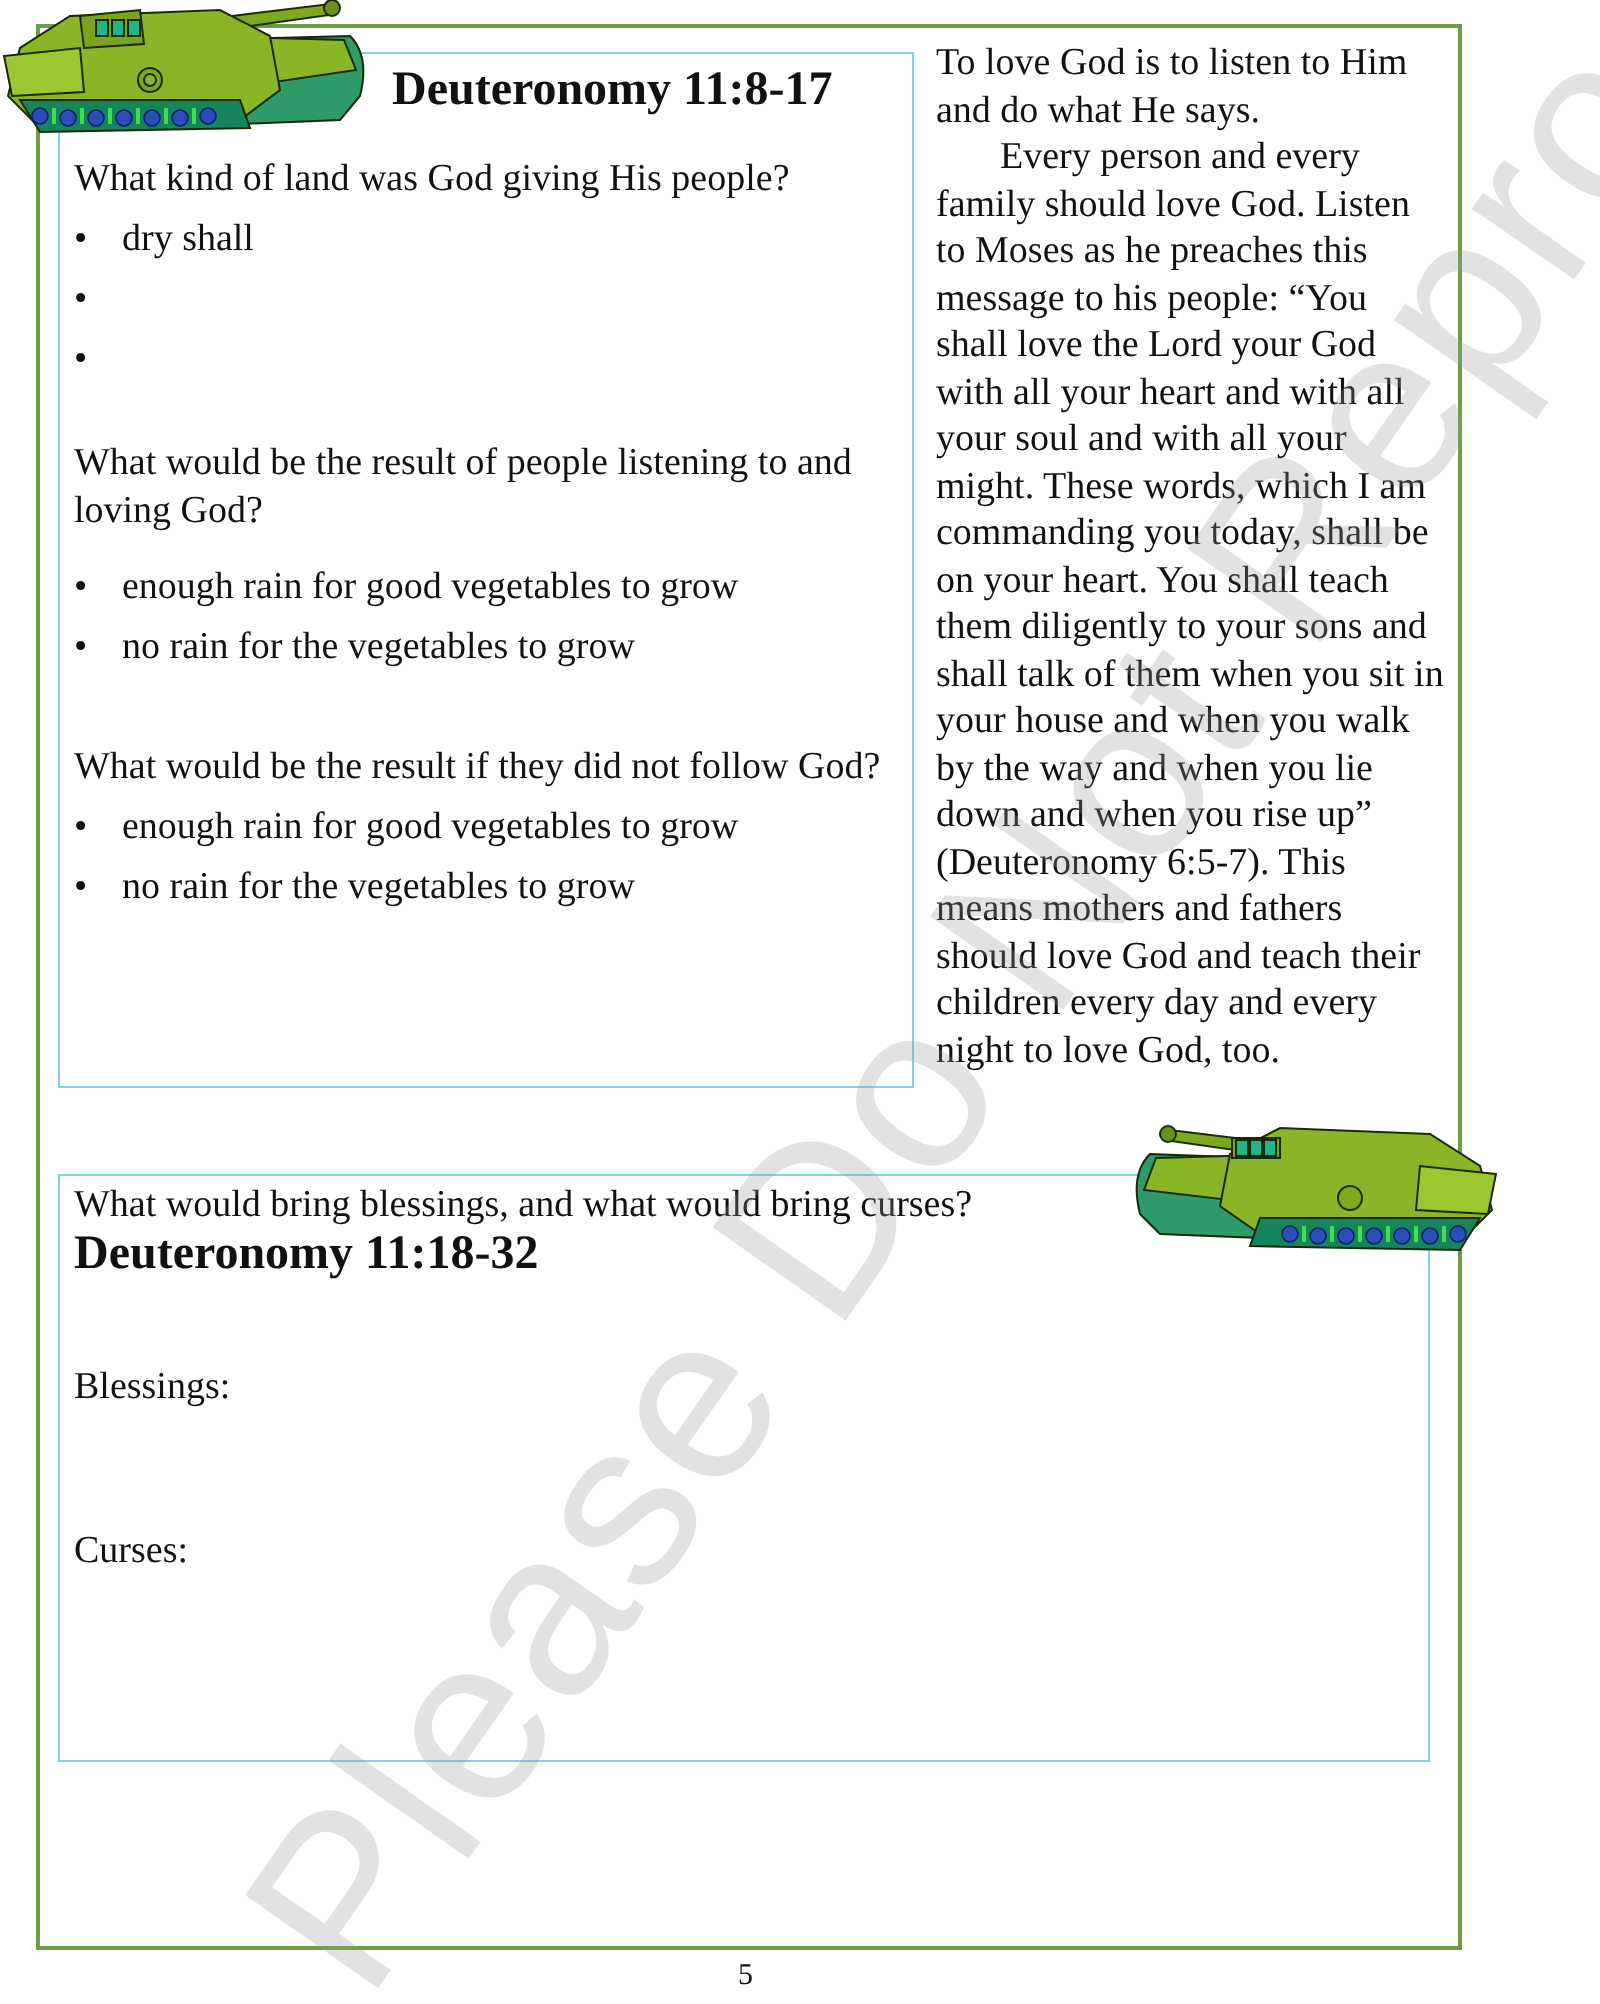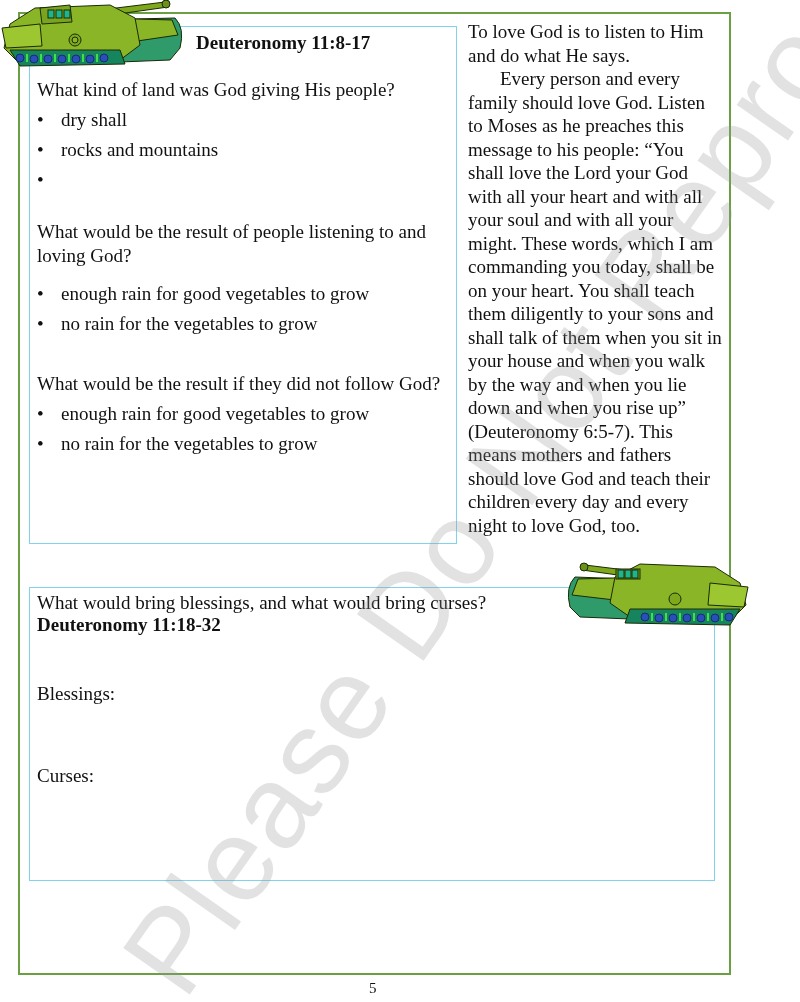--- a/index.html
+++ b/index.html
@@ -3,21 +3,21 @@
 <meta charset="utf-8">
 <style>
   html, body { margin:0; padding:0; background:#ffffff; }
   body { width:800px; height:1002px; position:relative; overflow:hidden;
          font-family:"Liberation Serif", "DejaVu Serif", serif; color:#111; }
   .page-border { position:absolute; left:18px; top:12px; width:709px; height:959px;
          border:2px solid #6aa043; box-sizing:content-box; }
   .box { position:absolute; border:1px solid #7fd3ec; background:transparent; }
   #box1 { left:29px; top:26px; width:426px; height:516px; }
   #box2 { left:29px; top:587px; width:684px; height:292px; }
-  .heading { font-weight:bold; font-size:19px; position:absolute; }
+  .heading { font-weight:bold; font-size:24px; position:absolute; }
   .q { position:absolute; font-size:19px; line-height:23.5px; }
   .bullet-list { position:absolute; margin:0; padding:0; list-style:none; font-size:19px; }
   .bullet-list li { position:relative; padding-left:24px; height:30px; line-height:23px; }
   .bullet-list li .dot { position:absolute; left:0; top:0; }
   .right-col { position:absolute; left:468px; top:20px; width:255px; font-size:19px; line-height:23.5px; }
   .right-col p { margin:0; }
   .indent { text-indent:32px; }
   .watermark { position:absolute; left:70px; top:520px; font-family:"Liberation Sans", "DejaVu Sans", sans-serif;
        font-size:118px; color:rgba(150,150,150,0.28); transform:rotate(-55deg); transform-origin:0 0;
        white-space:nowrap; pointer-events:none; top:940px; left:95px; letter-spacing:2px; }
@@ -28,21 +28,21 @@
 <body>
 
 <div class="page-border"></div>
 
 <div class="box" id="box1"></div>
 <div class="heading" style="left:196px; top:32px;">Deuteronomy 11:8-17</div>
 
 <div class="q" style="left:37px; top:78px;">What kind of land was God giving His people?</div>
 <ul class="bullet-list" style="left:37px; top:108px;">
   <li><span class="dot">•</span><span>dry shall</span></li>
-  <li><span class="dot">•</span><span>rocks and mountains</span></li>
+  <li><span class="dot">•</span></li>
   <li><span class="dot">•</span></li>
 </ul>
 
 <div class="q" style="left:37px; top:220px; width:415px;">What would be the result of people listening to and loving God?</div>
 <ul class="bullet-list" style="left:37px; top:282px;">
   <li><span class="dot">•</span><span>enough rain for good vegetables to grow</span></li>
   <li><span class="dot">•</span><span>no rain for the vegetables to grow</span></li>
 </ul>
 
 <div class="q" style="left:37px; top:372px; white-space:nowrap;">What would be the result if they did not follow God?</div>

